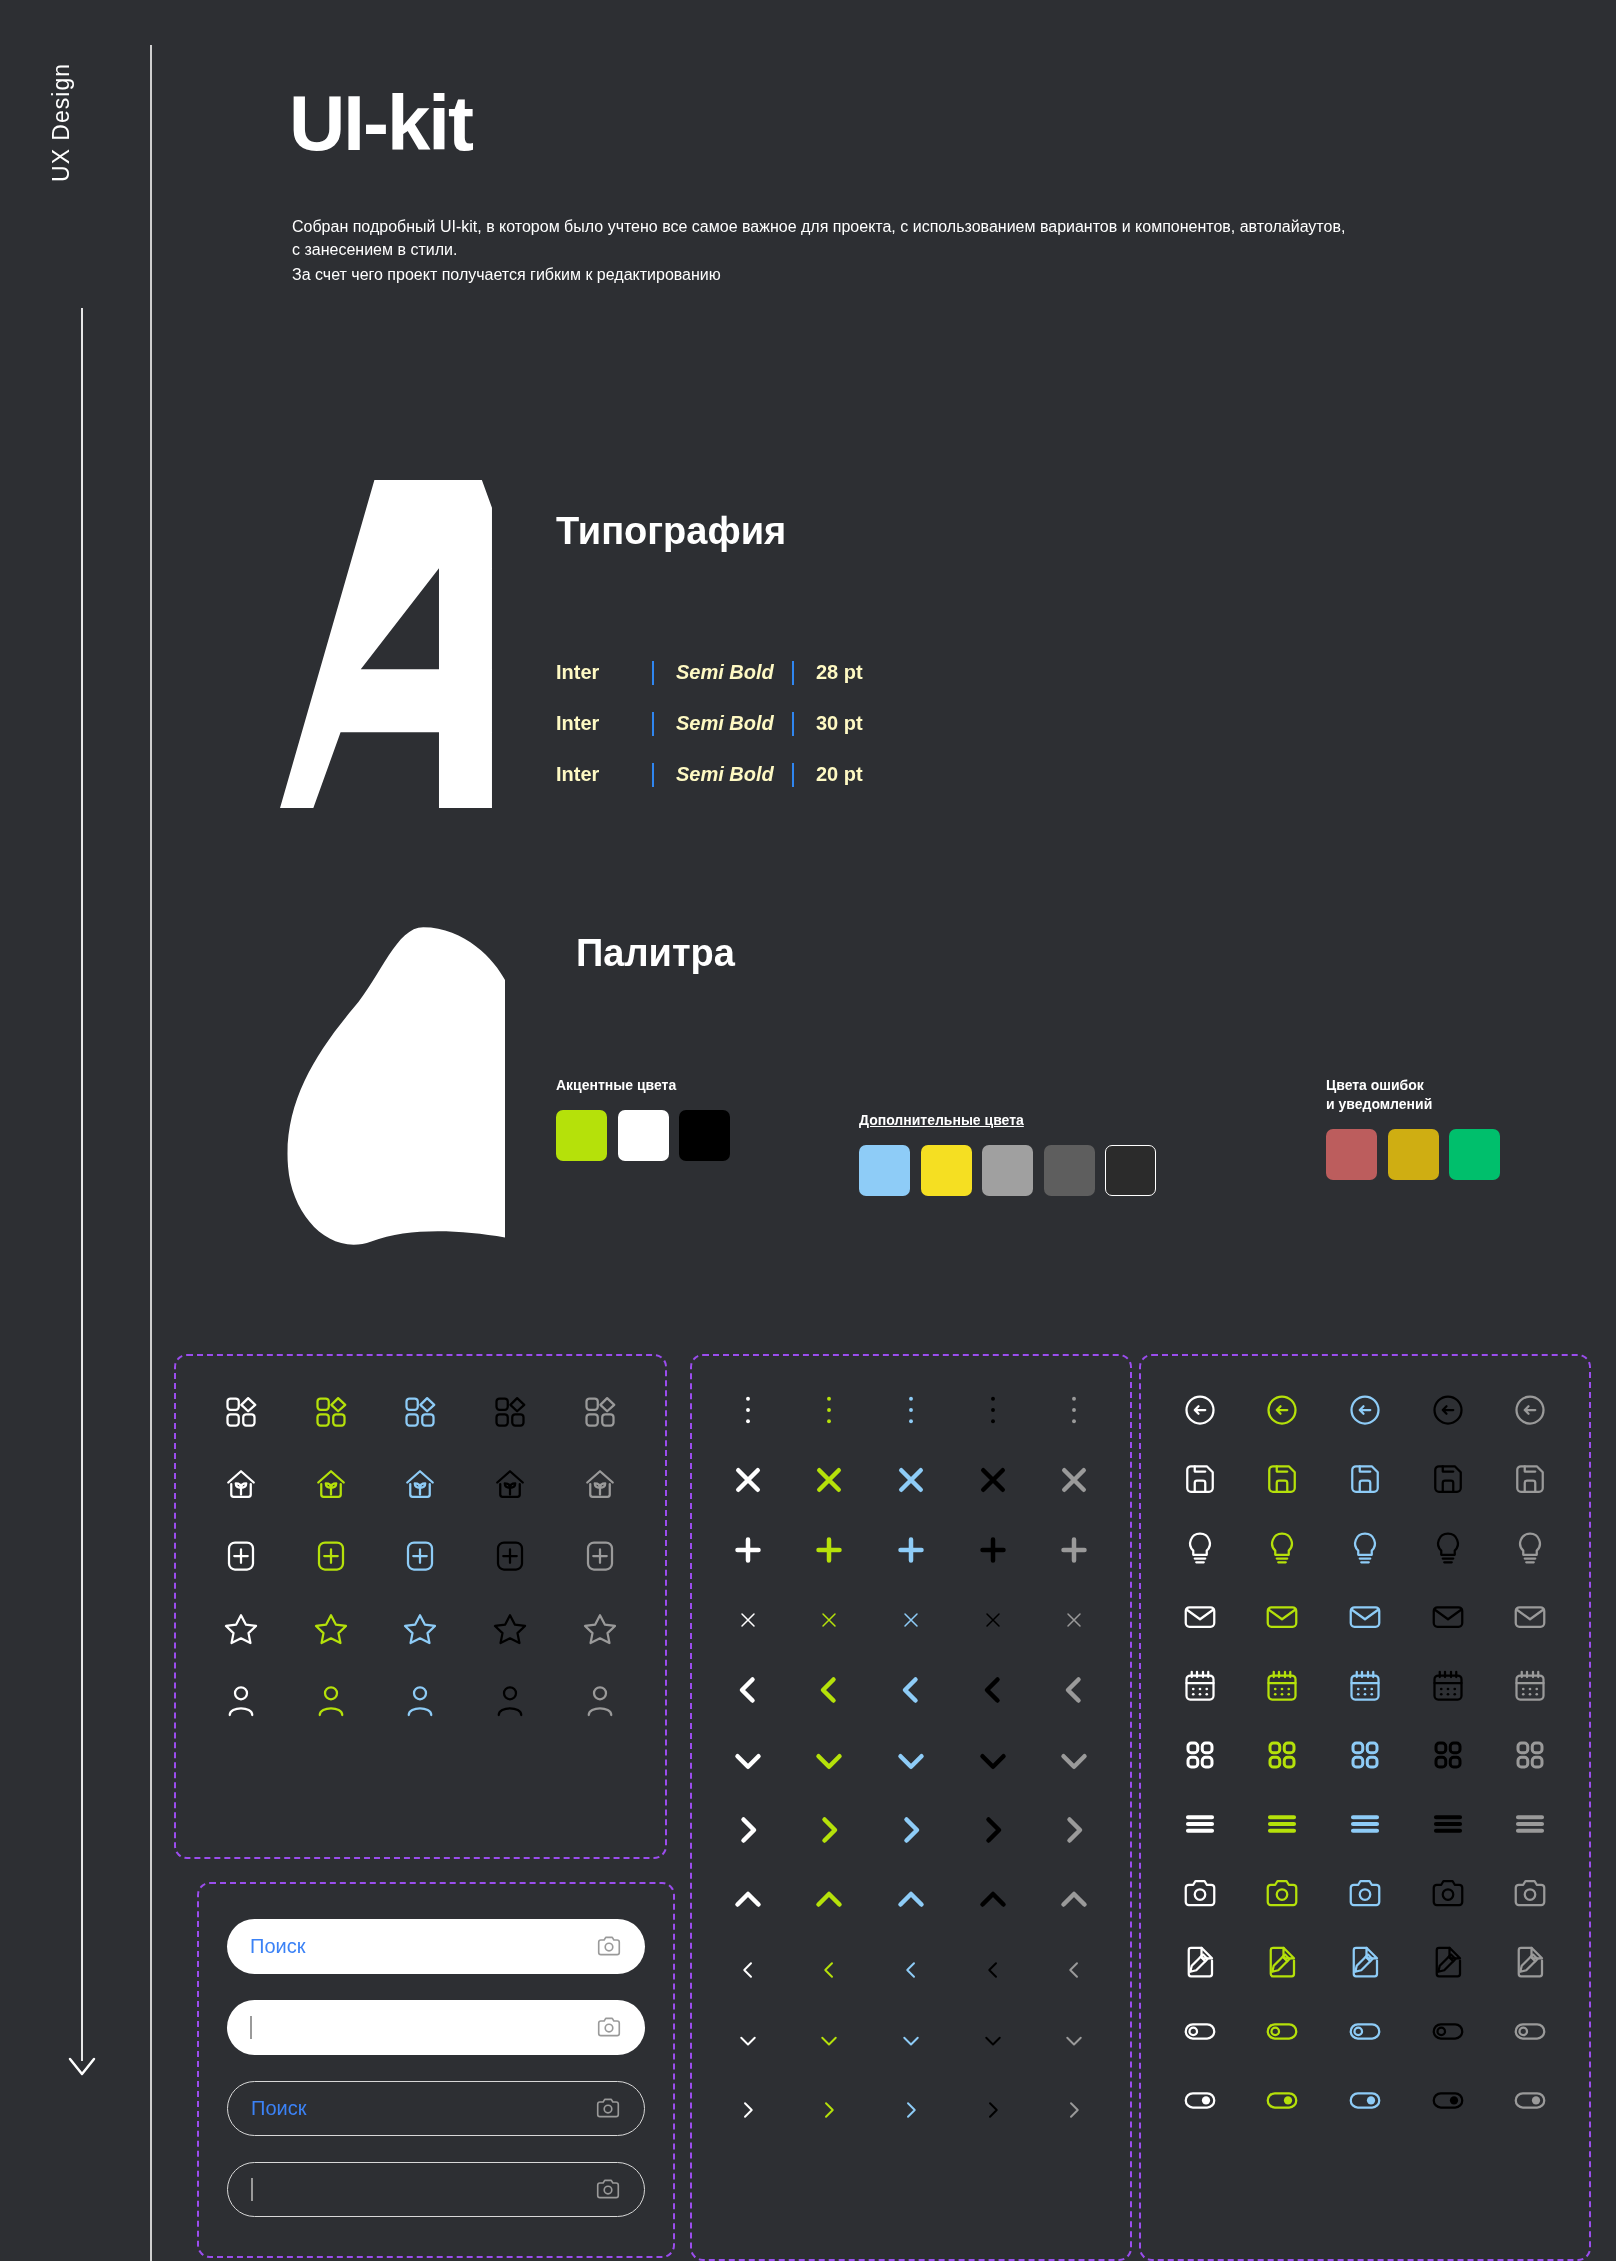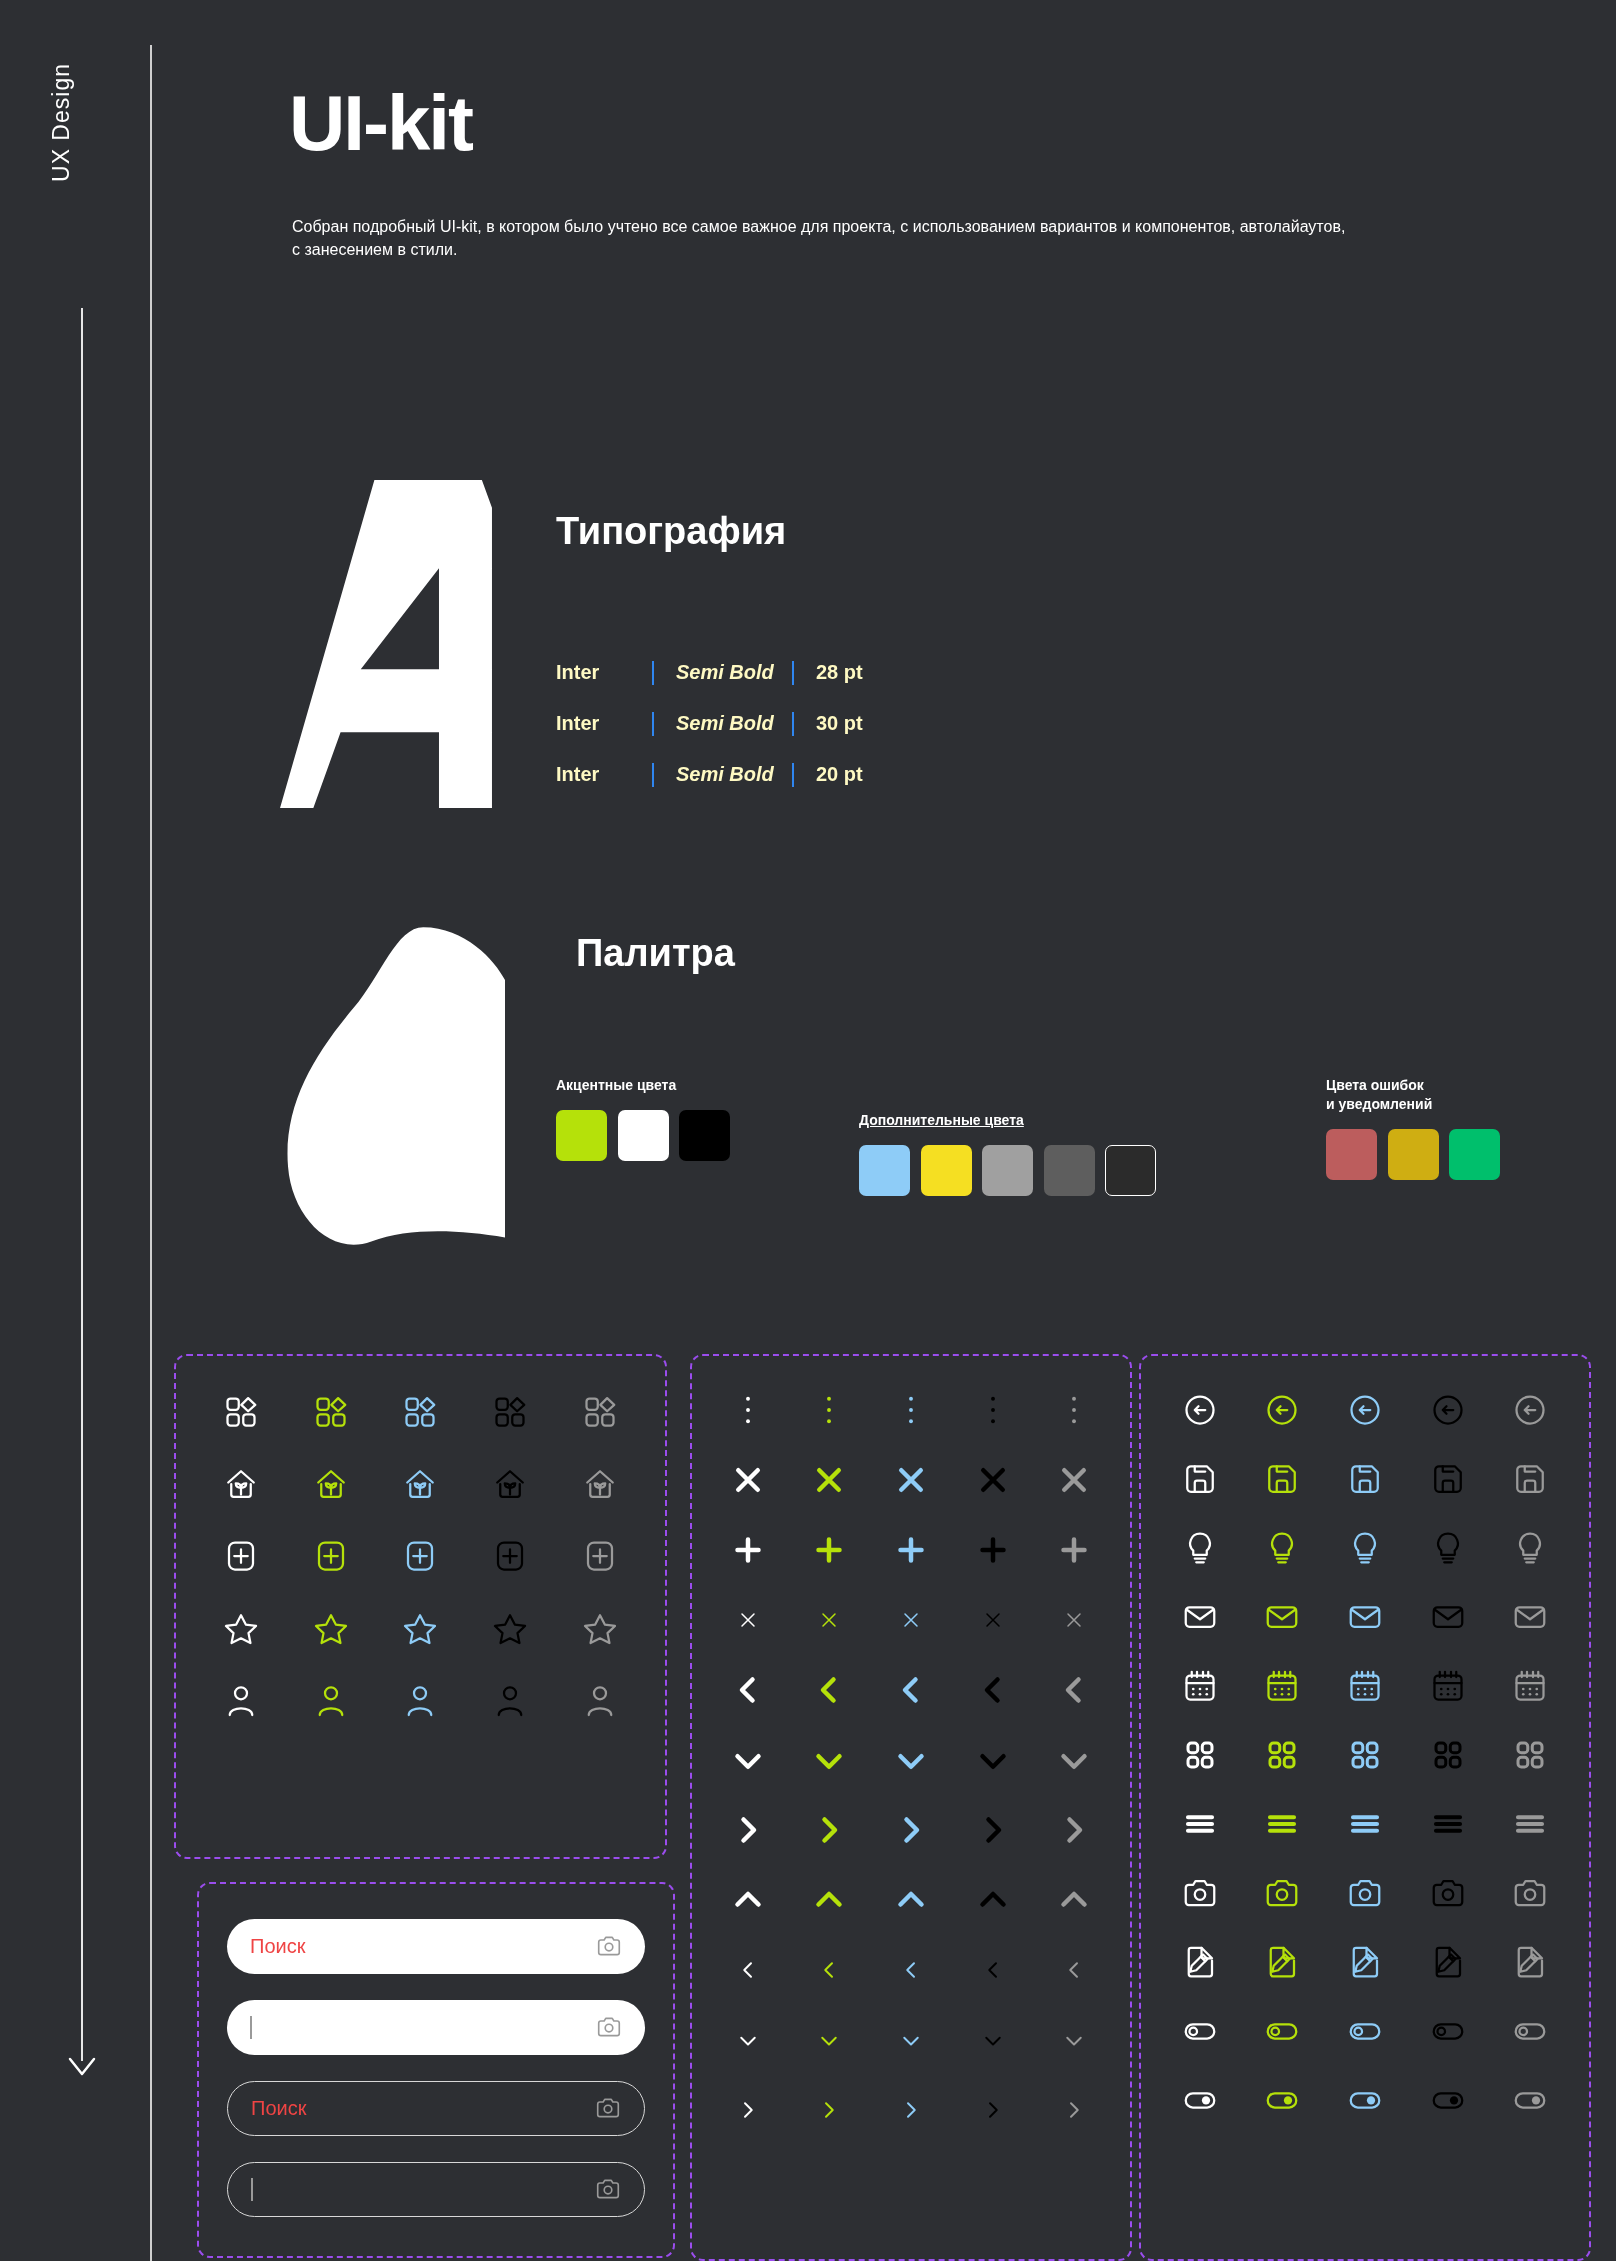--- a/index.html
+++ b/index.html
@@ -65,39 +65,40 @@
   .icell svg { display:block; }
 
   
   #inputs-wrap { padding:35px 28px; display:flex; flex-direction:column; gap:26px; }
   .search-field {
     position:relative; height:55px; border-radius:28px;
     display:flex; align-items:center; padding:0 23px;
   }
   .search-field.light { background:#ffffff; }
   .search-field.dark  { background:transparent; border:1px solid #d8d8d8; }
-  .sf-text { font-size:20px; color:#ef4444; }
+  .sf-text { font-size:20px; color:#3b82f6; }
   .sf-caret { width:2px; height:23px; background:#9a9a9a; }
   .sf-icon { position:absolute; right:23px; top:50%; transform:translateY(-50%); }
 </style>
 </head>
 <body>
 
 <div id="rail">
   <div id="rail-label">UX Design</div>
   <div id="rail-line"></div>
   <svg id="rail-arrow" viewBox="0 0 64 64">
     <path d="M8 20 L32 50 L56 20" fill="none" stroke="#ffffff" stroke-width="5" stroke-linecap="round" stroke-linejoin="round"></path>
   </svg>
 </div>
 <div id="divider"></div>
 
 <h1 id="title">UI-kit</h1>
 <div id="intro">
   <p>Собран подробный UI-kit, в котором было учтено все самое важное для проекта, с использованием вариантов и компонентов, автолайаутов, с занесением в стили.</p>
+  <p>За счет чего проект получается гибким к редактированию</p>
 </div>
 
 <svg id="glyph-a" viewBox="0 0 420 650">
   <path d="M187 0 H400 L420 55 V650 H315 V500 H120 L66 650 H0 Z
            M160 375 H315 V175 Z" fill="#ffffff"></path>
 </svg>
 <h2 class="sec-head" id="typo-head">Типография</h2>
 
 <div id="typo-rows">
   <div class="typo-row">

